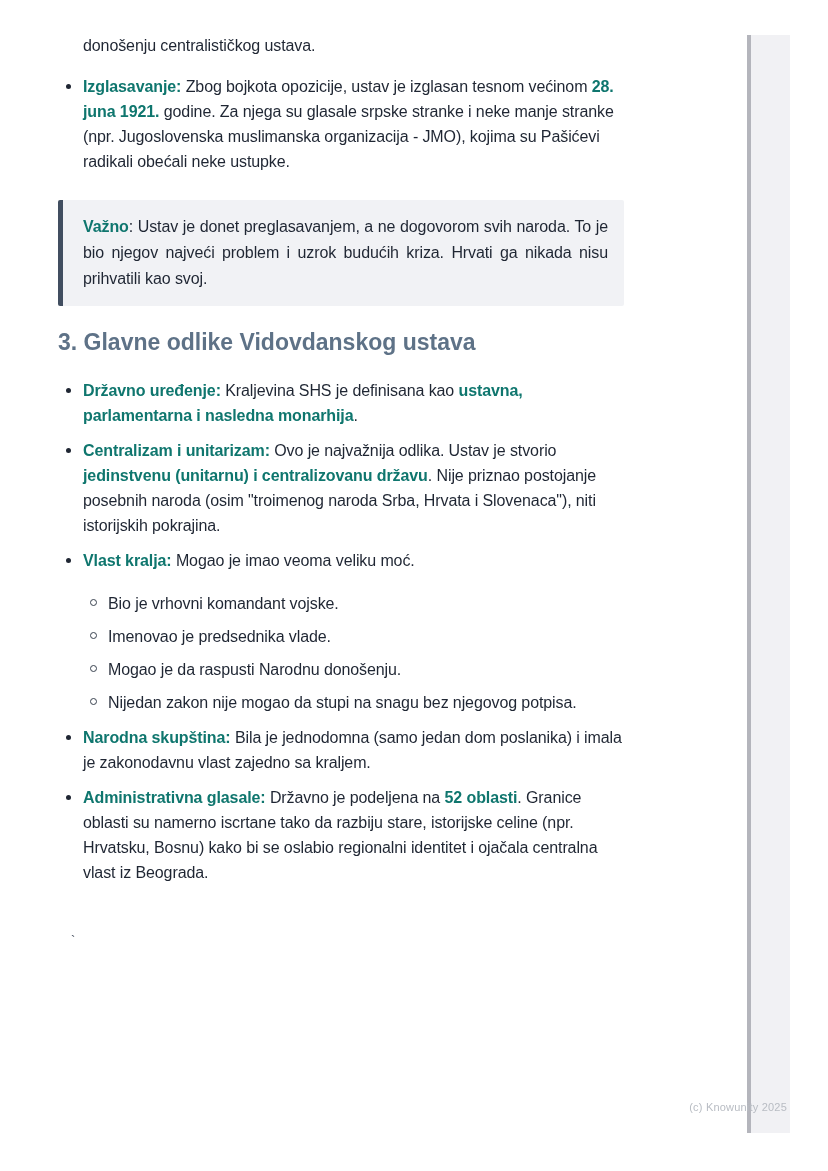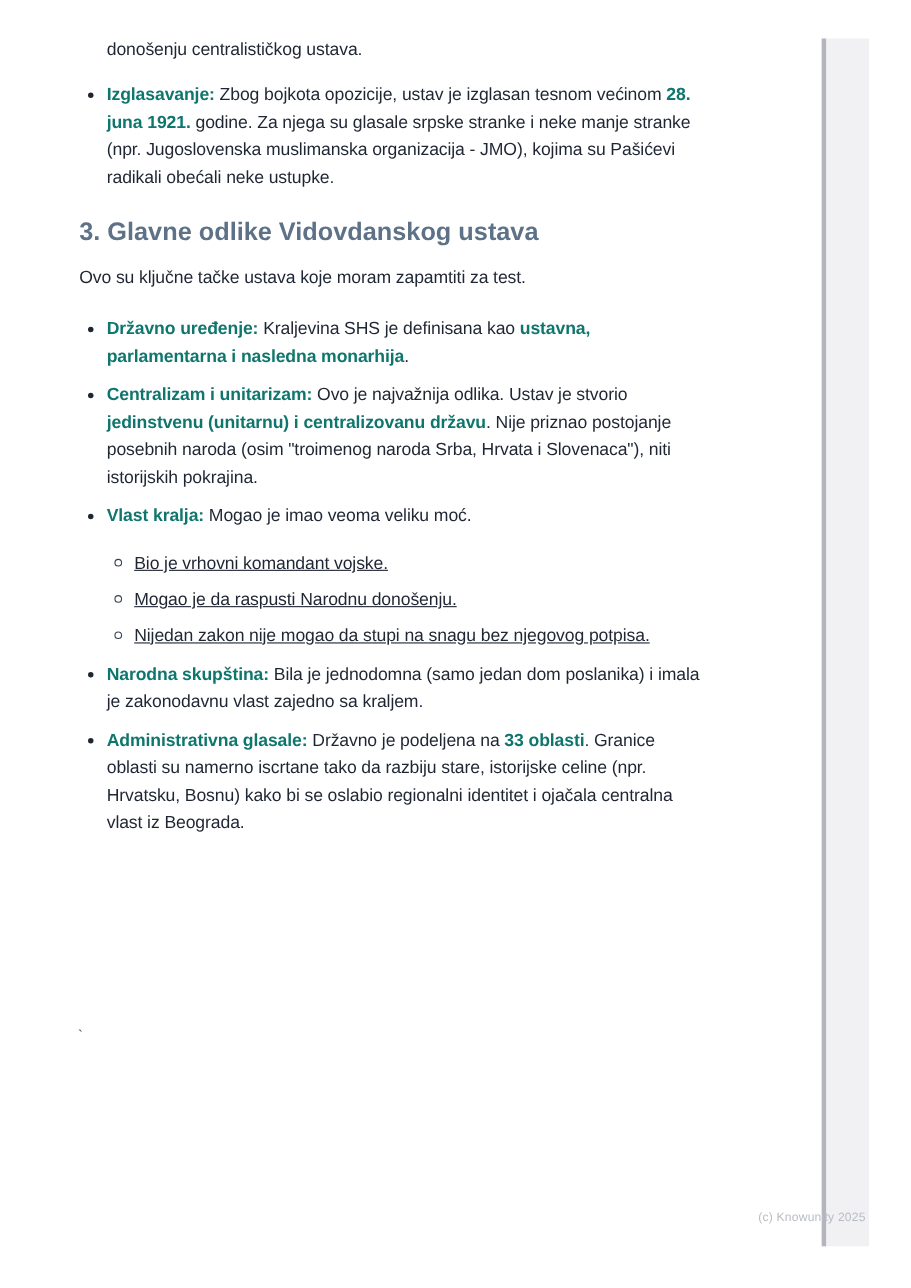--- a/index.html
+++ b/index.html
@@ -11,21 +11,21 @@
     background: #ffffff;
     overflow: hidden;
     font-family: "Liberation Sans", "DejaVu Sans", sans-serif;
     font-size: 16px;
     line-height: 25px;
     color: #1f2633;
     letter-spacing: -0.1px;
   }
   .content {
     position: absolute;
-    left: 72px;
+    left: 58px;
     top: 33px;
     width: 566px;
   }
   .continuation {
     margin-left: 25px;
     margin-bottom: 16px;
   }
   ul.bullet-list { list-style: none; }
   ul.bullet-list > li {
     position: relative;
@@ -36,21 +36,21 @@
     position: absolute;
     left: 8px;
     top: 10px;
     width: 5px;
     height: 5px;
     border-radius: 50%;
     background: #1f2633;
   }
   ul.main-list > li { margin-bottom: 10px; }
   ul.main-list > li:last-child { margin-bottom: 0; }
-  ul.sub-list { list-style: none; margin-top: 18px; text-decoration: underline; }
+  ul.sub-list { list-style: none; margin-top: 18px; }
   ul.sub-list > li {
     position: relative;
     padding-left: 25px;
     margin-top: 6px;
     margin-bottom: 8px;
   }
   ul.sub-list > li:last-child { margin-bottom: 0; }
   ul.sub-list > li::before {
     content: "";
     position: absolute;
@@ -116,35 +116,38 @@
 <div class="page">
 
   <div class="content">
 
     <div class="continuation">donošenju centralističkog ustava.</div>
 
     <ul class="bullet-list voting-list">
         <li><strong>Izglasavanje:</strong><span> Zbog bojkota opozicije, ustav je izglasan tesnom većinom </span><strong>28. juna 1921.</strong><span> godine. Za njega su glasale srpske stranke i neke manje stranke (npr. Jugoslovenska muslimanska organizacija - JMO), kojima su Pašićevi radikali obećali neke ustupke.</span></li>
       </ul>
 
+    <div class="callout">
+      <div><strong>Važno</strong><span>: Ustav je donet preglasavanjem, a ne dogovorom svih naroda. To je bio njegov najveći problem i uzrok budućih kriza. Hrvati ga nikada nisu prihvatili kao svoj.</span></div>
+    </div>
 
     <h2 class="section-heading">3. Glavne odlike Vidovdanskog ustava</h2>
 
-    <p class="section-intro">Ovo su ključne tačke ustava koje moram zapamtiti za test.</p>
 
     <ul class="bullet-list main-list">
         <li><strong>Državno uređenje:</strong><span> Kraljevina SHS je definisana kao </span><strong>ustavna, parlamentarna i nasledna monarhija</strong><span>.</span></li>
         <li><strong>Centralizam i unitarizam:</strong><span> Ovo je najvažnija odlika. Ustav je stvorio </span><strong>jedinstvenu (unitarnu) i centralizovanu državu</strong><span>. Nije priznao postojanje posebnih naroda (osim "troimenog naroda Srba, Hrvata i Slovenaca"), niti istorijskih pokrajina.</span></li>
         <li><strong>Vlast kralja:</strong><span> Mogao je imao veoma veliku moć.</span><ul class="sub-list">
             <li>Bio je vrhovni komandant vojske.</li>
+            <li>Imenovao je predsednika vlade.</li>
             <li>Mogao je da raspusti Narodnu donošenju.</li>
             <li>Nijedan zakon nije mogao da stupi na snagu bez njegovog potpisa.</li>
           </ul></li>
         <li><strong>Narodna skupština:</strong><span> Bila je jednodomna (samo jedan dom poslanika) i imala je zakonodavnu vlast zajedno sa kraljem.</span></li>
-        <li><strong>Administrativna glasale:</strong><span> Državno je podeljena na </span><strong>33 oblasti</strong><span>. Granice oblasti su namerno iscrtane tako da razbiju stare, istorijske celine (npr. Hrvatsku, Bosnu) kako bi se oslabio regionalni identitet i ojačala centralna vlast iz Beograda.</span></li>
+        <li><strong>Administrativna glasale:</strong><span> Državno je podeljena na </span><strong>52 oblasti</strong><span>. Granice oblasti su namerno iscrtane tako da razbiju stare, istorijske celine (npr. Hrvatsku, Bosnu) kako bi se oslabio regionalni identitet i ojačala centralna vlast iz Beograda.</span></li>
       </ul>
 
   </div>
 
   <div class="stray-char">`</div>
 
   <div class="scrollbar">
     <div></div>
   </div>
 

